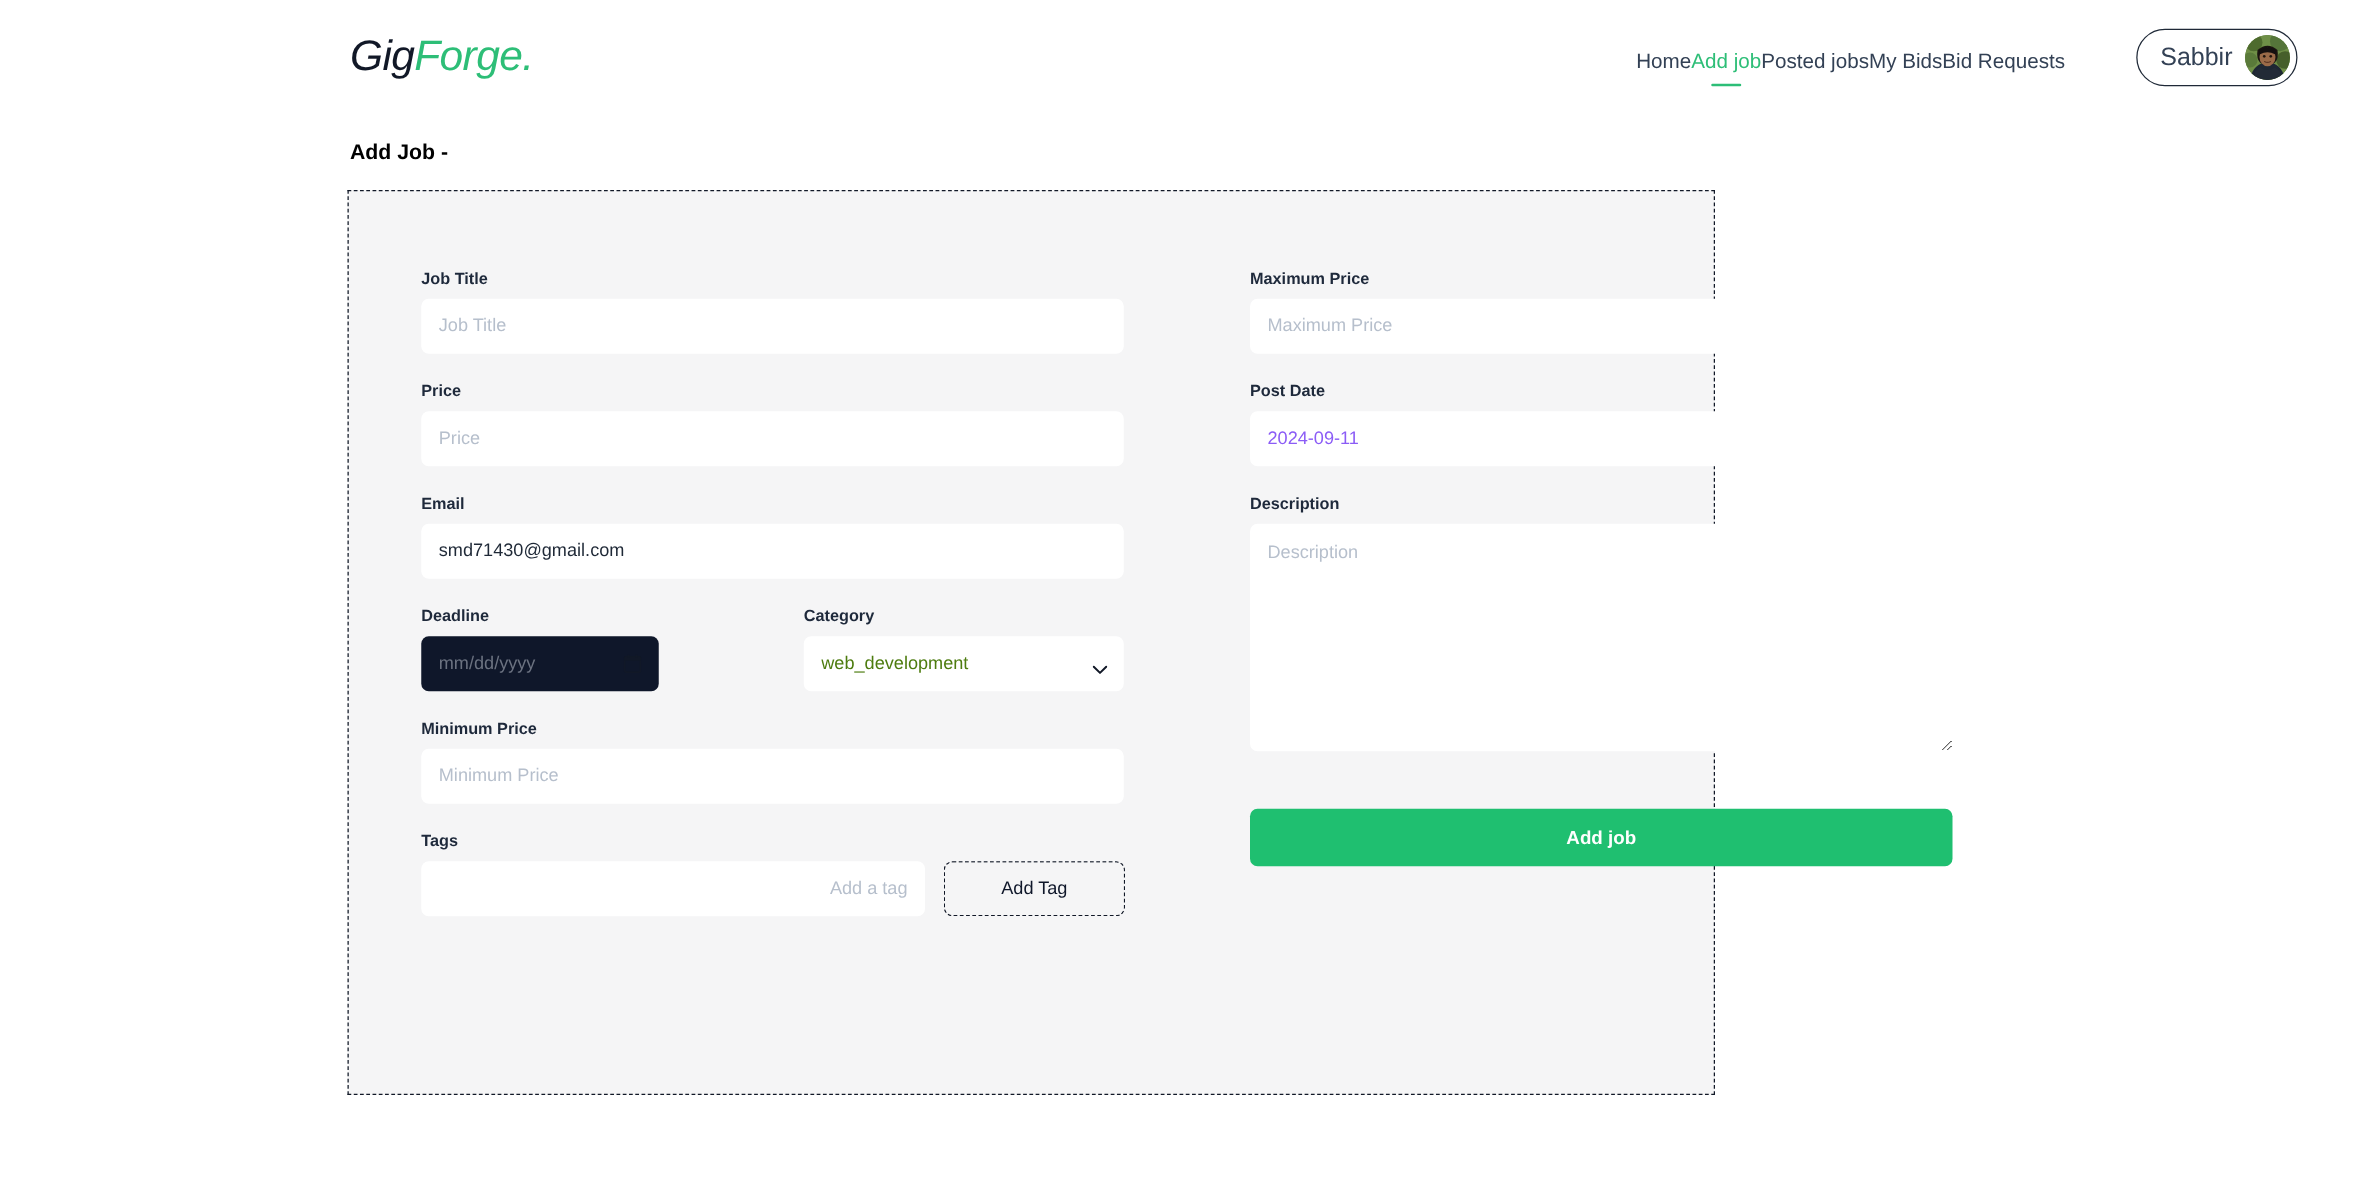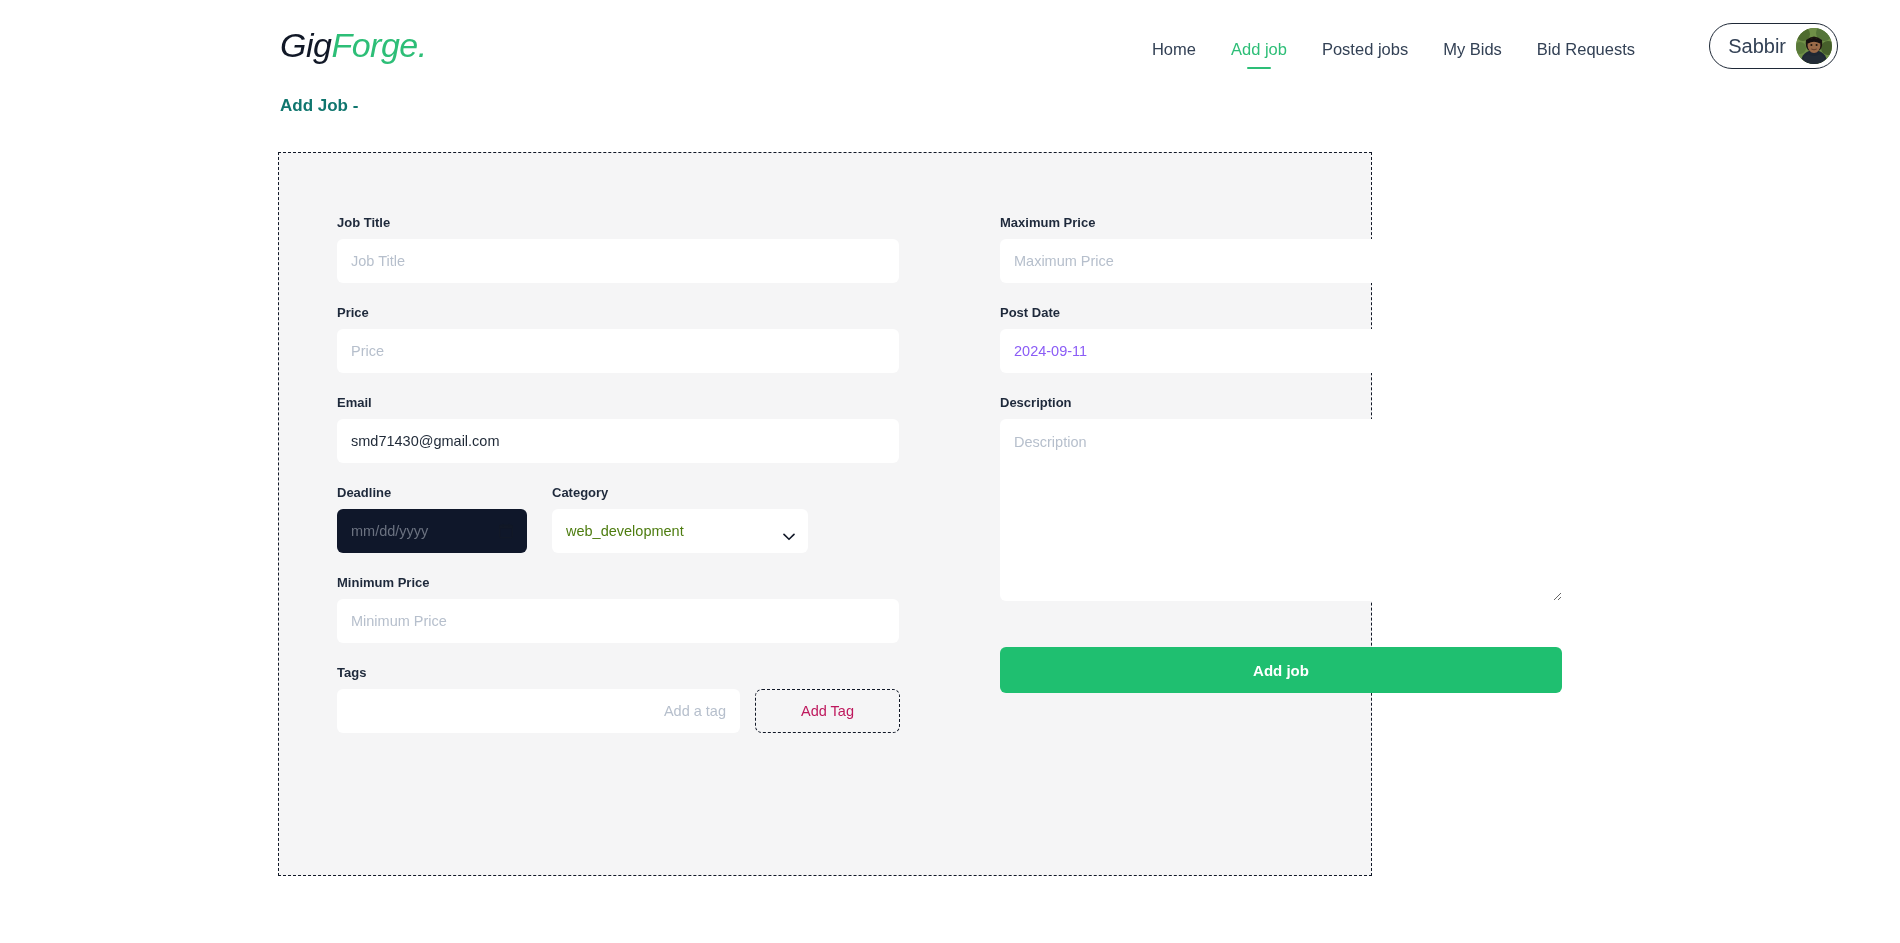--- a/index.html
+++ b/index.html
@@ -27,24 +27,23 @@
     font-weight: normal;
     font-style: italic;
     letter-spacing: -0.5px;
     white-space: nowrap;
   }
   .logo .gig   { color: #111827; }
   .logo .forge { color: #2dbe77; }
 
   .nav {
     position: absolute;
-    right: 265px; top: 40px;
+    right: 248px; top: 40px;
     display: flex;
     align-items: center;
-    gap: 35px;
     text-align: center;
   }
   .nav-link {
     font-size: 16.5px;
     color: #334155;
     text-decoration: none;
     position: relative;
     white-space: nowrap;
     padding-bottom: 2px;
   }
@@ -84,24 +83,24 @@
     overflow: hidden;
     flex: 0 0 36px;
     position: relative;
     background: #5c7a3c;
   }
   .avatar svg { display: block; width: 36px; height: 36px; }
 
   
   .page-title {
     position: absolute;
-    left: 280px; top: 96px;
+    left: 280px; top: 112px;
     font-size: 17px;
     font-weight: bold;
-    color: #0f766e;
+    color: #000000;
   }
 
   
   .form-box {
     position: absolute;
     left: 278px; top: 152px;
     width: 1094px; height: 724px;
     background: #f5f5f6;
     border: 1.5px dashed #111827;
   }
@@ -173,21 +172,21 @@
     cursor: pointer;
   }
   .chev {
     position: absolute;
     right: 13px; top: 50%;
     transform: translateY(-50%);
     pointer-events: none;
     width: 12px; height: 8px;
   }
 
-  .row2 { display: flex; gap: 25px; }
+  .row2 { display: flex; gap: 25px; justify-content: space-between; }
 
   textarea.ctl {
     height: 182px;
     padding: 13px 14px;
     line-height: 1.4;
     resize: vertical;
   }
 
   .btn-primary {
     width: 100%;
@@ -205,21 +204,21 @@
 
   .tag-row { display: flex; gap: 15px; align-items: stretch; }
   .tag-input { flex: 0 0 403px; text-align: right; }
   .btn-dashed {
     flex: 0 0 145px;
     height: 44px;
     background: transparent;
     border: 1.4px dashed #111827;
     border-radius: 7px;
     font-size: 14.5px;
-    color: #be185d;
+    color: #0f172a;
     cursor: pointer;
     font-family: "Liberation Sans", sans-serif;
   }
 </style>
 </head>
 <body>
 
 <div class="header">
   <div class="logo">
     <span class="gig">Gig</span><span class="forge">Forge.</span>

